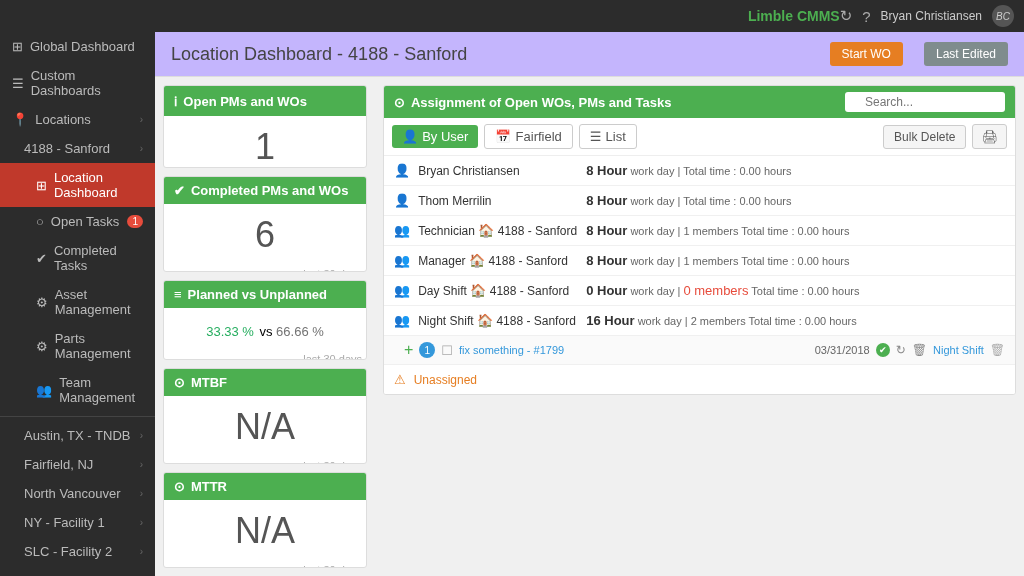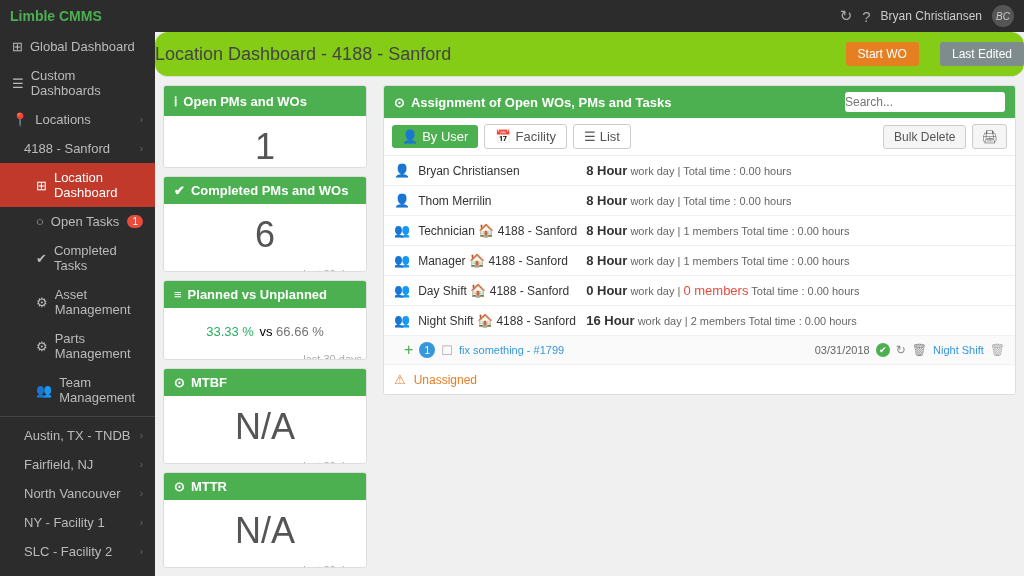--- a/index.html
+++ b/index.html
@@ -1,19 +1,19 @@
 <!DOCTYPE html>
 <html><head>
   <meta charset="utf-8">
   <style>
     * { box-sizing: border-box; margin: 0; padding: 0; font-family: 'Segoe UI', Arial, sans-serif; font-size: 13px; }
     body { background: #f0f0f0; display: flex; flex-direction: column; height: 576px; width: 1024px; overflow: hidden; }
 
     
-    .topbar { background: #2c2c2c; color: #ccc; height: 32px; display: flex; align-items: center; justify-content: space-between; padding: 0 10px; flex-shrink: 0; }
+    .topbar { background: #2c2c2c; color: #ccc; height: 32px; display: flex; align-items: center; justify-content: flex-end; padding: 0 10px; flex-shrink: 0; }
     .topbar-left { display: flex; align-items: center; gap: 6px; }
     .topbar-logo { color: #4caf50; font-weight: bold; font-size: 14px; }
     .topbar-right { display: flex; align-items: center; gap: 10px; }
     .topbar-icon { color: #aaa; font-size: 15px; cursor: pointer; }
     .topbar-user { color: #ccc; font-size: 12px; }
     .topbar-avatar { width: 22px; height: 22px; background: #555; border-radius: 50%; display: flex; align-items: center; justify-content: center; color: #ccc; font-size: 10px; font-style: italic; }
 
     
     .layout { display: flex; flex: 1; overflow: hidden; }
 
@@ -24,21 +24,21 @@
     .sidebar-item.sub { padding-left: 24px; }
     .sidebar-item.subsub { padding-left: 36px; }
     .sidebar-badge { background: #e74c3c; color: white; border-radius: 10px; font-size: 10px; padding: 1px 5px; margin-left: auto; }
     .sidebar-arrow { margin-left: auto; font-size: 10px; color: #666; }
     .sidebar-divider { border-top: 1px solid #444; margin: 4px 0; }
 
     
     .main { flex: 1; display: flex; flex-direction: column; overflow: hidden; }
 
     
-    .main-header { background: #84cc16; padding: 10px 0; display: flex; align-items: center; justify-content: space-between; border-bottom: 1px solid #ddd; flex-shrink: 0; border-radius: 13px; }
+    .main-header { background: #c4b5fd; padding: 10px 16px; display: flex; align-items: center; justify-content: space-between; border-bottom: 1px solid #ddd; flex-shrink: 0; }
     .main-title { font-size: 18px; font-weight: 300; color: #444; }
     .header-actions { display: flex; gap: 21px; }
     .btn-orange { background: #e67e22; color: white; border: none; padding: 5px 12px; border-radius: 3px; cursor: pointer; font-size: 12px; }
     .btn-gray { background: #7f8c8d; color: white; border: none; padding: 5px 12px; border-radius: 3px; cursor: pointer; font-size: 12px; }
 
     
     .content { display: flex; flex: 1; overflow: hidden; gap: 0; }
 
     
     .left-panel { width: 220px; flex-shrink: 0; overflow-y: auto; padding: 8px; display: flex; flex-direction: column; gap: 8px; background: #f0f0f0; }
@@ -53,21 +53,21 @@
     .card-sublabel { font-size: 11px; color: #aaa; text-align: right; padding: 2px 4px 4px; }
     .planned-text { font-size: 20px; font-weight: 300; }
     .planned-green { color: #27ae60; }
     .planned-red { color: #737373; }
 
     
     .right-panel { flex: 1; overflow-y: auto; padding: 8px; background: #f0f0f0; }
     .right-card { background: white; border-radius: 3px; overflow: hidden; border: 1px solid #ddd; }
     .right-header { background: #4caf50; color: white; padding: 6px 10px; display: flex; align-items: center; justify-content: space-between; }
     .right-header-title { display: flex; align-items: center; gap: 6px; font-size: 12px; font-weight: 600; }
-    .search-box { background: white; border: none; border-radius: 3px; padding: 3px 0; font-size: 12px; width: 160px; outline: none; color: #555; }
+    .search-box { background: white; border: none; border-radius: 3px; padding: 3px 20px; font-size: 12px; width: 160px; outline: none; color: #555; }
 
     
     .toolbar { display: flex; align-items: center; padding: 6px 8px; gap: 6px; border-bottom: 1px solid #eee; background: white; }
     .btn-green { background: #4caf50; color: white; border: none; padding: 4px 10px; border-radius: 3px; cursor: pointer; font-size: 12px; display: flex; align-items: center; gap: 4px; }
     .btn-light { background: white; color: #555; border: 1px solid #ccc; padding: 4px 10px; border-radius: 3px; cursor: pointer; font-size: 12px; display: flex; align-items: center; gap: 4px; }
     .btn-bulk { background: #f5f5f5; color: #555; border: 1px solid #ccc; padding: 4px 10px; border-radius: 3px; cursor: pointer; font-size: 12px; margin-left: auto; }
     .btn-print { background: #f5f5f5; color: #555; border: 1px solid #ccc; padding: 4px 8px; border-radius: 3px; cursor: pointer; font-size: 12px; }
 
     
     .assign-row { display: flex; align-items: center; padding: 7px 10px; border-bottom: 1px solid #f0f0f0; gap: 8px; background: white; }
@@ -271,21 +271,21 @@
             <input class="search-box" type="text" placeholder="Search..." style="">
           </div>
 
           <div class="toolbar">
             <button class="btn-green">
               <span>👤</span>
               <span>By User</span>
             </button>
             <button class="btn-light">
               <span>📅</span>
-              <span>Facility</span>
+              <span>Fairfield</span>
             </button>
             <button class="btn-light">
               <span>☰</span>
               <span>List</span>
             </button>
             <button class="btn-bulk">Bulk Delete</button>
             <button class="btn-print">
               <span>🖨</span>
             </button>
           </div>

